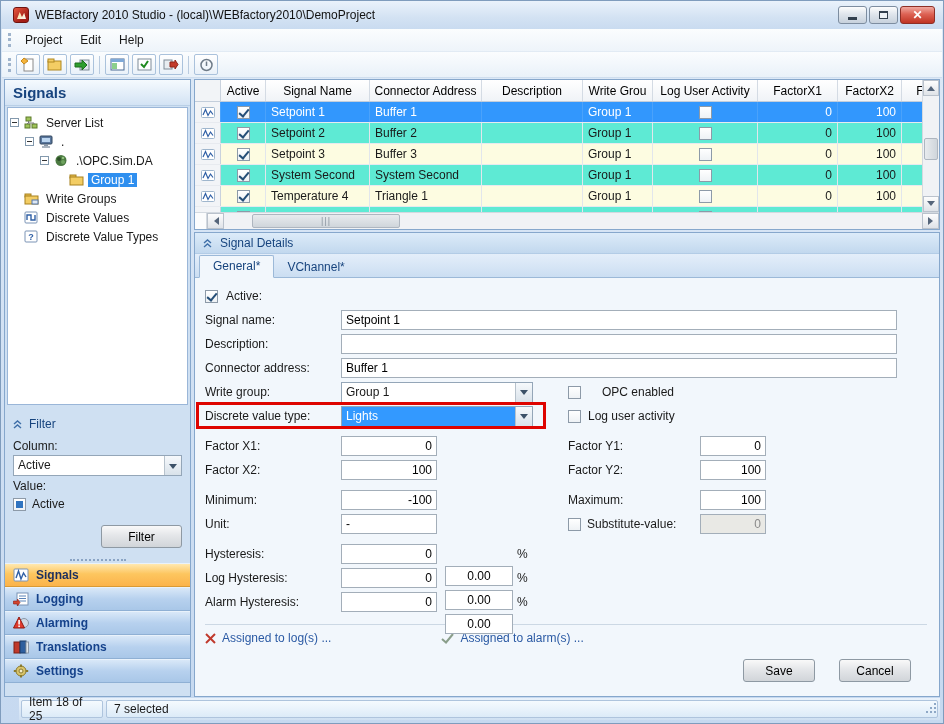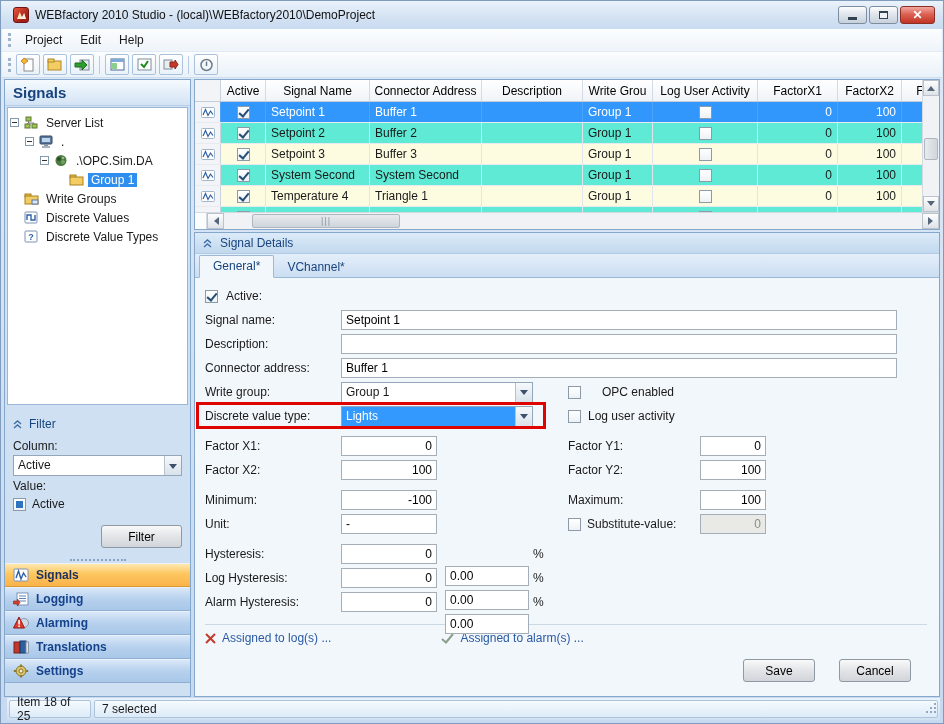--- a/index.html
+++ b/index.html
@@ -107,40 +107,40 @@
   .det-hd { height:21px; background:linear-gradient(#dcebf9,#c2d8ee); display:flex; align-items:center; gap:8px; padding-left:8px; color:#17447e; border-bottom:1px solid #b3cce6; }
   .tabs { height:24px; background:linear-gradient(#e4eefa,#cbdef2); display:flex; align-items:flex-end; padding-left:4px; border-bottom:1px solid #9cb9d8; }
   .tab { padding:3px 13px 4px; color:#17447e; margin-bottom:-1px; }
   .tab.active { background:#f2f7fc; border:1px solid #9cb9d8; border-bottom:1px solid #f2f7fc; border-radius:2px 2px 0 0; }
   .form { flex:1; background:#f2f7fc; padding:7px 0 0 10px; display:flex; flex-direction:column; min-height:0; }
   .fr { display:flex; align-items:center; height:22px; margin-bottom:2px; position:relative; flex:none; }
   .fld-lbl { width:136px; flex:none; }
   .inp { height:20px; border:1px solid #a3aeb9; background:#fff; font:12px "Liberation Sans",sans-serif; padding:0 4px; }
   .inp.full { width:556px; }
   .inp.sm { width:96px; text-align:right; }
-  .inp.pct { width:84px; text-align:left; margin-left:8px;margin-top:44px; }
+  .inp.pct { width:68px; text-align:center; margin-left:8px;margin-top:44px; }
   .inp:disabled { background:#e9e9e5; color:#8a8a8a; }
   .pctsign { margin-left:4px; color:#222; }
   .dd.w190 { width:192px; }
   .right { position:absolute; left:363px; display:flex; align-items:center; }
   .rlbl { width:132px; flex:none; }
   .rlbl2 { width:113px; flex:none; margin-left:6px; }
   .inp.rsm { width:66px; text-align:right; }
   .gap6 { height:6px; flex:none; }
   .red-outline { position:absolute; left:-9px; top:-3px; width:350px; height:27px; border:3px solid #de0400; pointer-events:none; z-index:3; }
   .form-spacer { flex:1; }
   .divider { border-top:1px solid #ccd8e4; margin-right:12px; flex:none; }
   .links { display:flex; align-items:center; height:26px; flex:none; }
   .link { display:flex; align-items:center; gap:6px; color:#2b5aa4; }
   .link2 { margin-left:110px; }
   .btn-row { display:flex; justify-content:flex-end; gap:24px; padding-right:28px; margin:8px 0 14px; flex:none; }
   .btn.w72 { width:72px; }
 
   
-  .statusbar { position:absolute; left:6px; right:3px; bottom:3px; height:22px; background:linear-gradient(#eaf2fb,#cfe0f2); display:flex; align-items:center; padding:0 2px; gap:3px; }
+  .statusbar { position:absolute; left:18px; right:3px; bottom:3px; height:22px; background:linear-gradient(#eaf2fb,#cfe0f2); display:flex; align-items:center; padding:0 2px; gap:3px; }
   .scell { height:18px; border:1px solid #aec4dd; border-radius:2px; background:linear-gradient(#f5fafe,#dcebf8); display:flex; align-items:center; padding:0 7px; }
   .scell.first { width:82px; flex:none; }
   .scell.rest { flex:1; }
   .grip-dots { width:2px; height:2px; background:#8ea8c6; position:absolute; right:12px; bottom:7px;
                box-shadow:4px 0 #8ea8c6, 8px 0 #8ea8c6, 4px -4px #8ea8c6, 8px -4px #8ea8c6, 8px -8px #8ea8c6; }
 </style>
 </head>
 <body>
 
 <div class="window">

